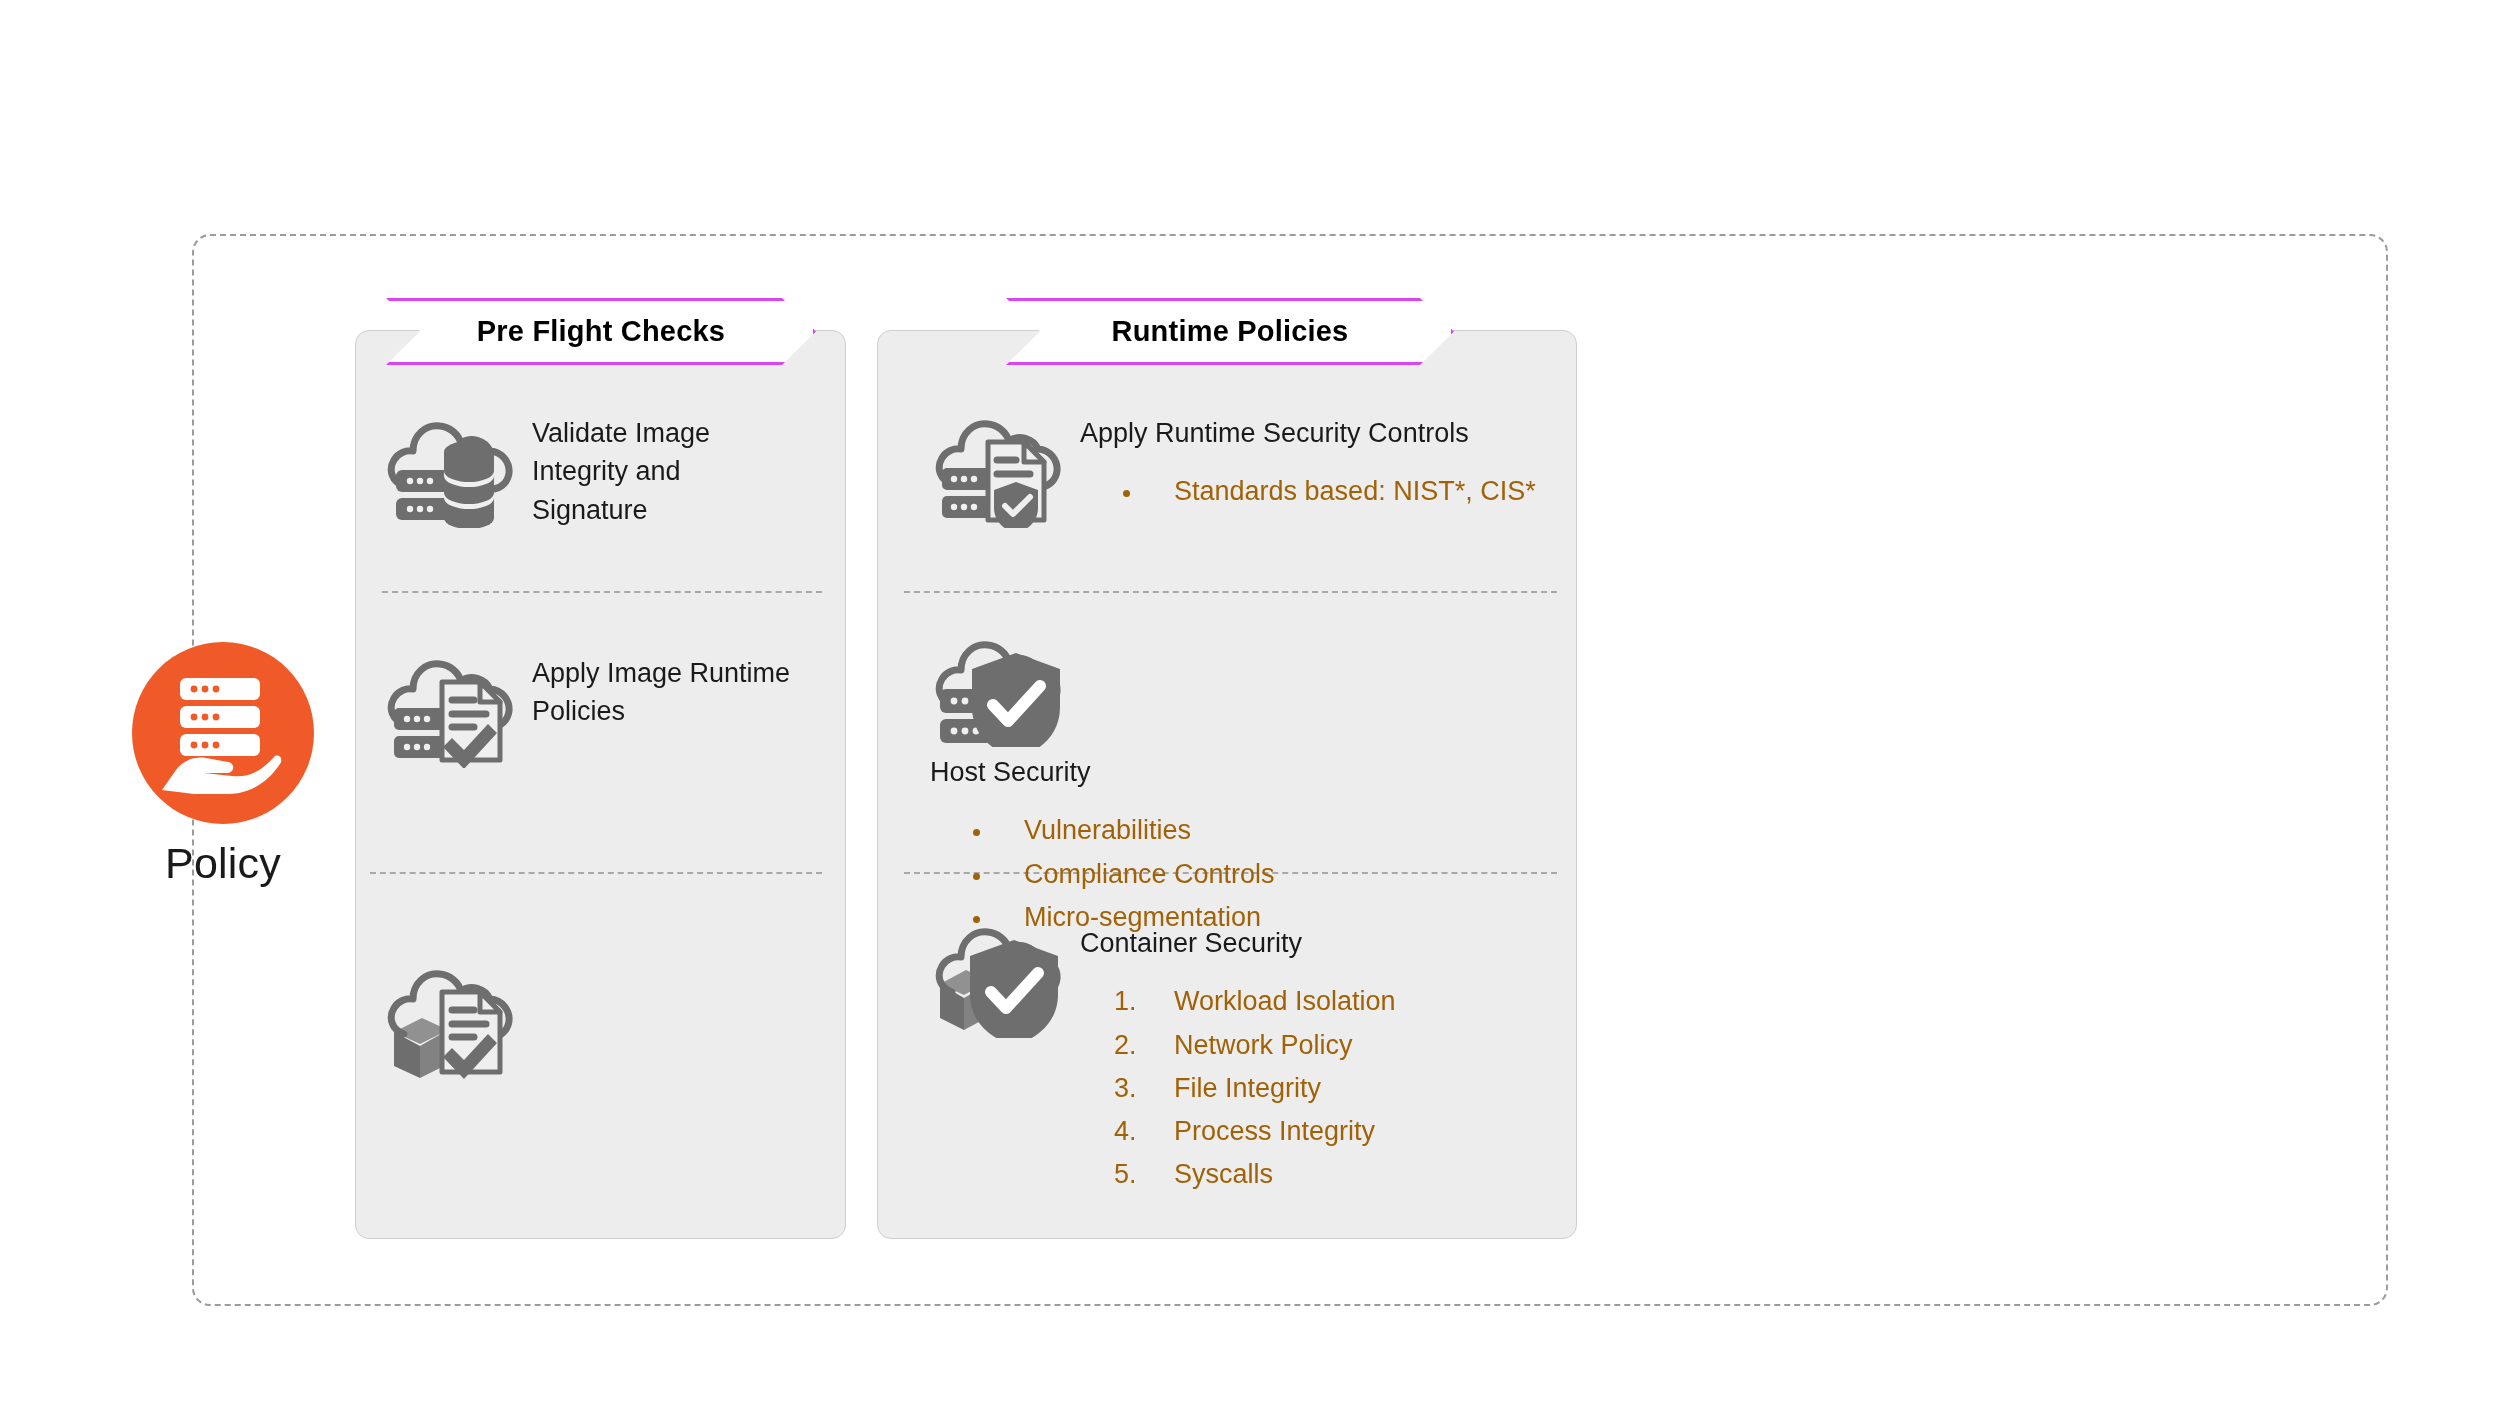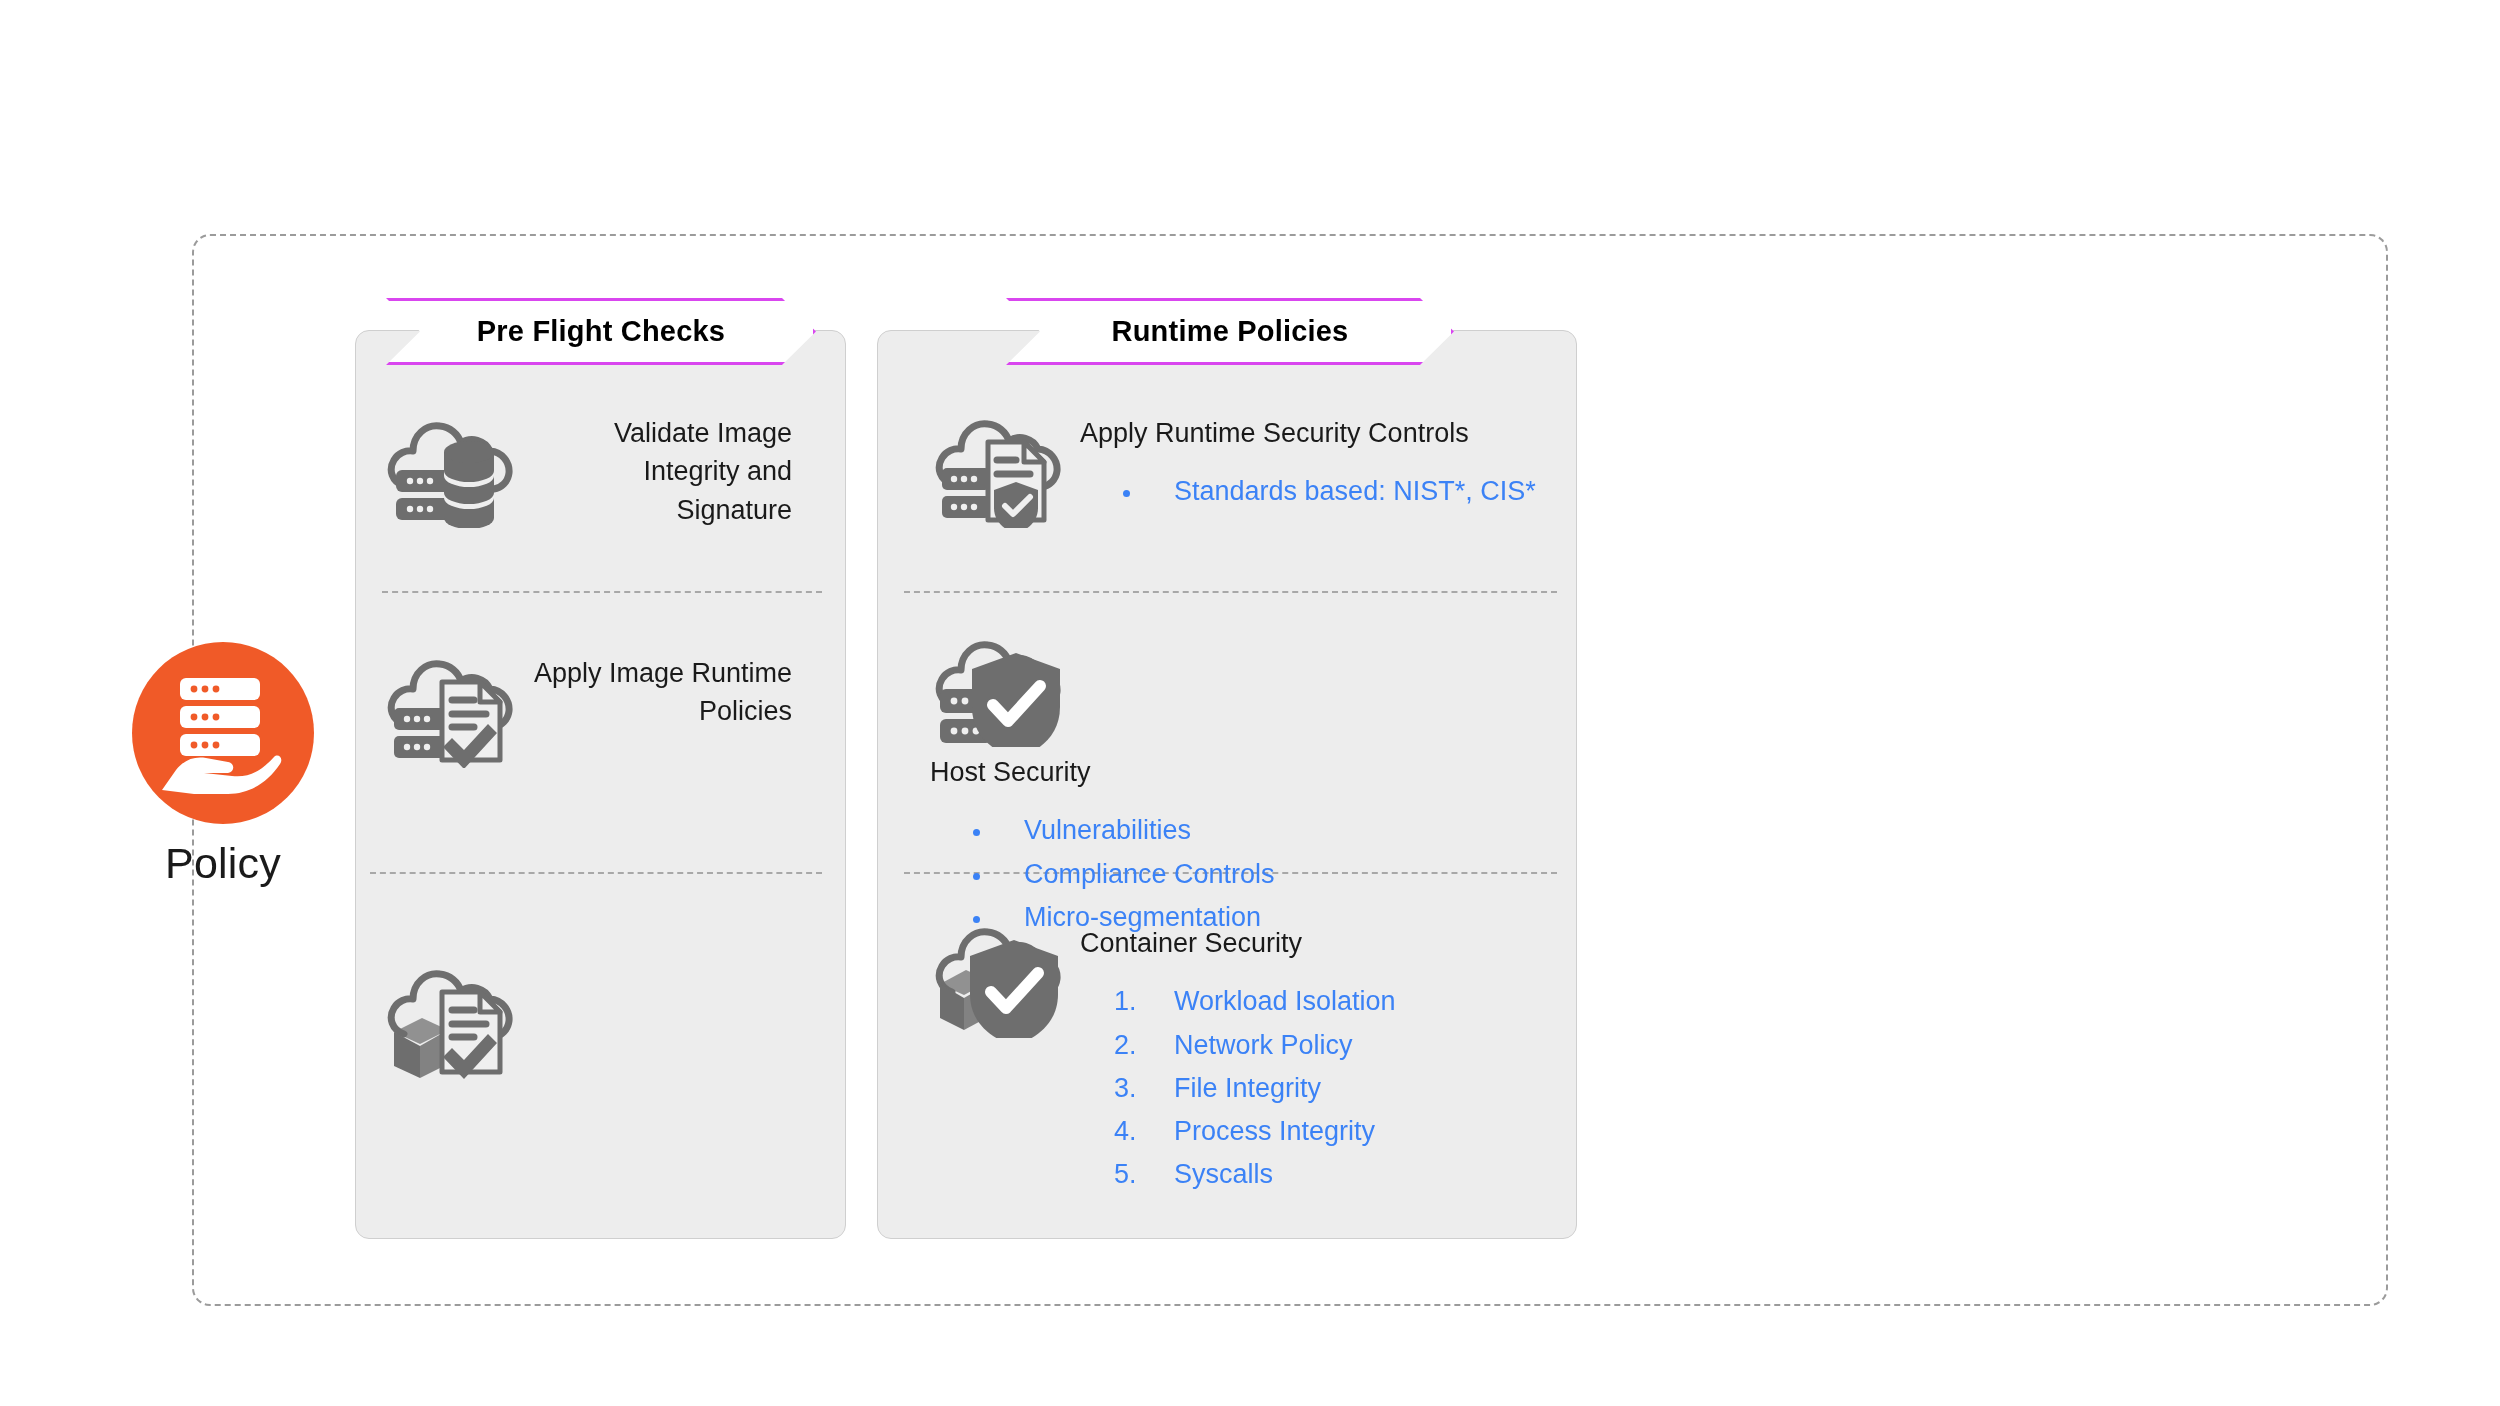--- a/index.html
+++ b/index.html
@@ -116,32 +116,32 @@
     margin-right: 14px;
   }
   .row-icon svg { display: block; width: 100%; height: 100%; }
 
   .row-body { flex: 1 1 auto; padding-top: 6px; }
   .row-title {
     font-size: 27px;
     color: #1a1a1a;
     line-height: 1.42;
   }
-  .row-title.narrow { max-width: 260px; text-align: right; }
+  .row-title.narrow { max-width: 260px; }
 
   ul.bullets, ol.numbers {
     margin: 18px 0 0 0;
     padding-left: 64px;
     list-style-position: outside;
   }
   ul.bullets { list-style-type: disc; }
   ol.numbers { list-style-type: decimal; }
   ul.bullets li, ol.numbers li {
     font-size: 27px;
-    color: #3b82f6;
+    color: #a16207;
     line-height: 1.6;
     padding-left: 30px;
   }
   ul.bullets li::marker { font-size: 24px; }
   ol.numbers li::marker { font-size: 27px; }
 
   
   #row-validate-image  { left: 382px;  top: 408px;  width: 450px; }
   #row-apply-image     { left: 382px;  top: 648px;  width: 450px; }
   #row-apply-container { left: 382px;  top: 960px;  width: 450px; }

